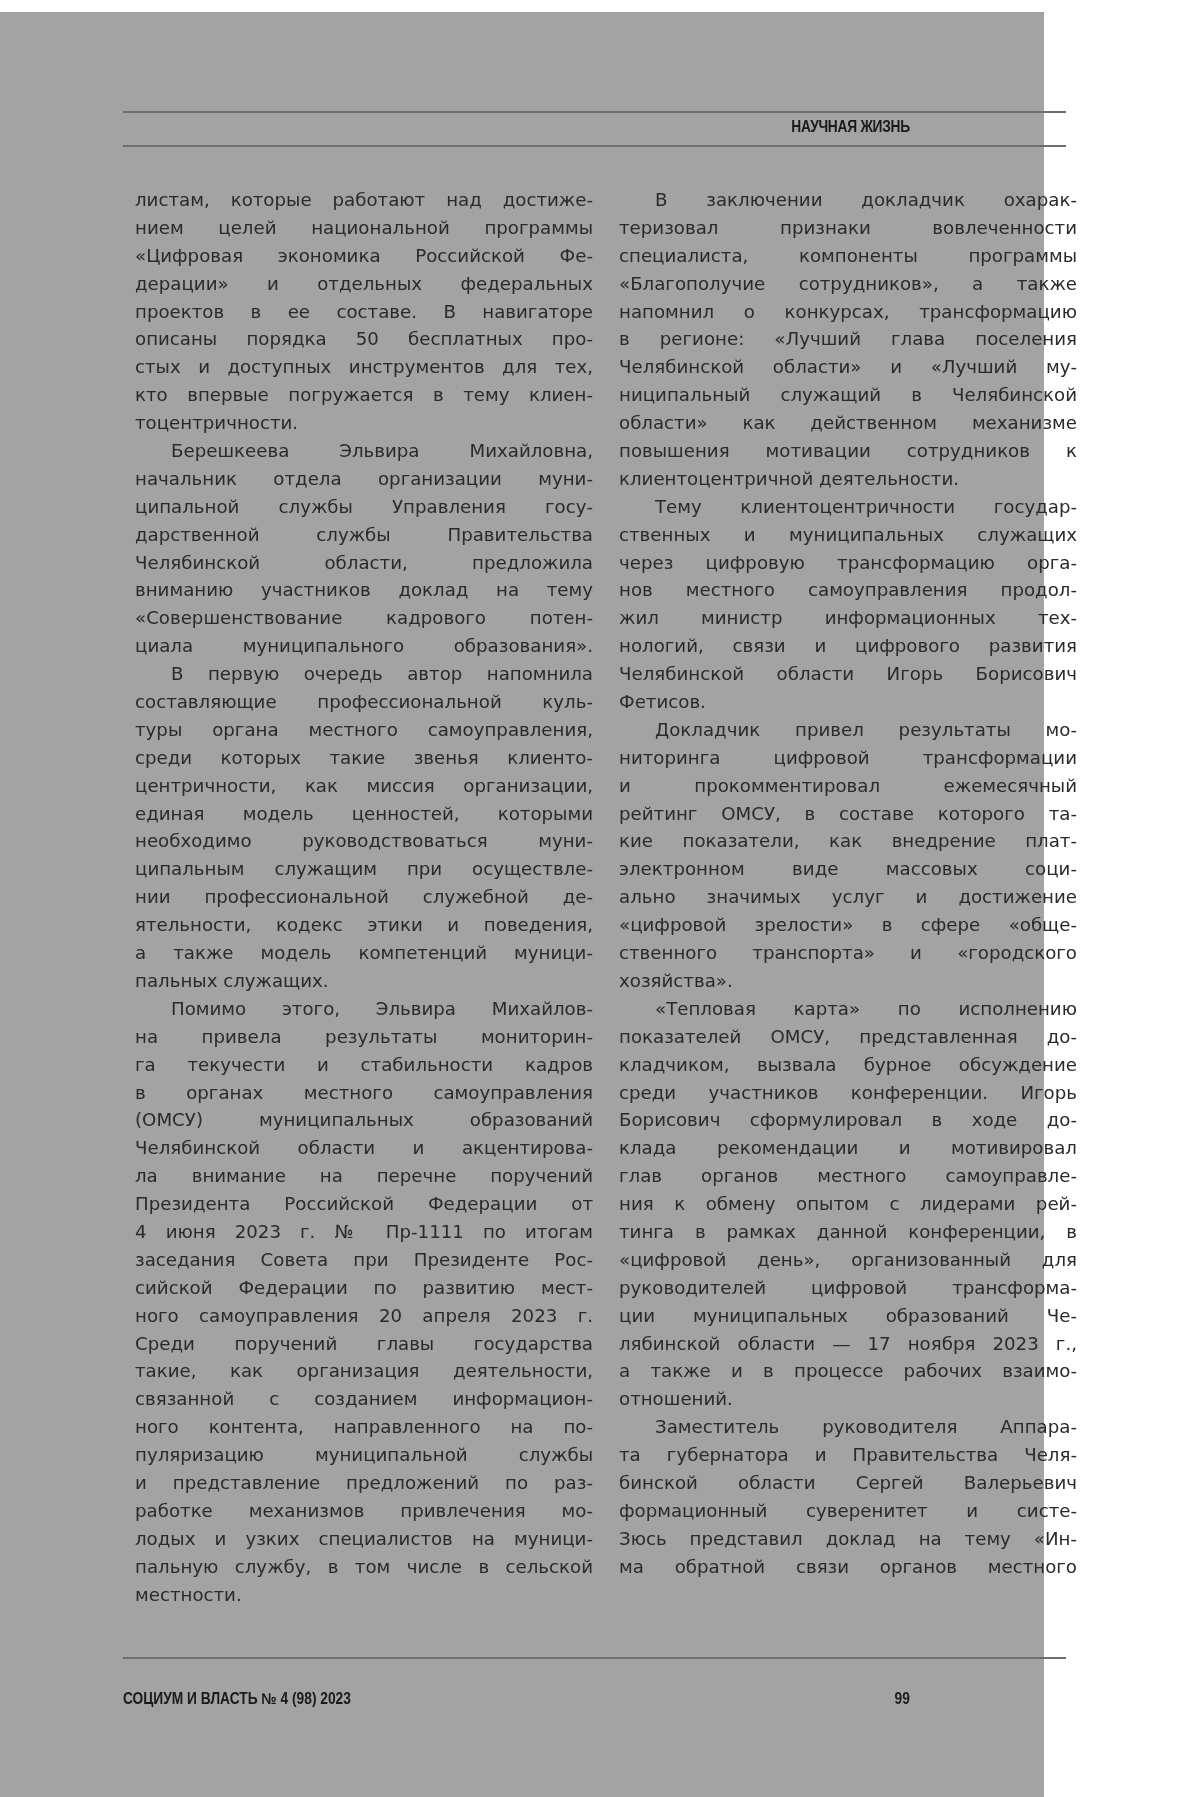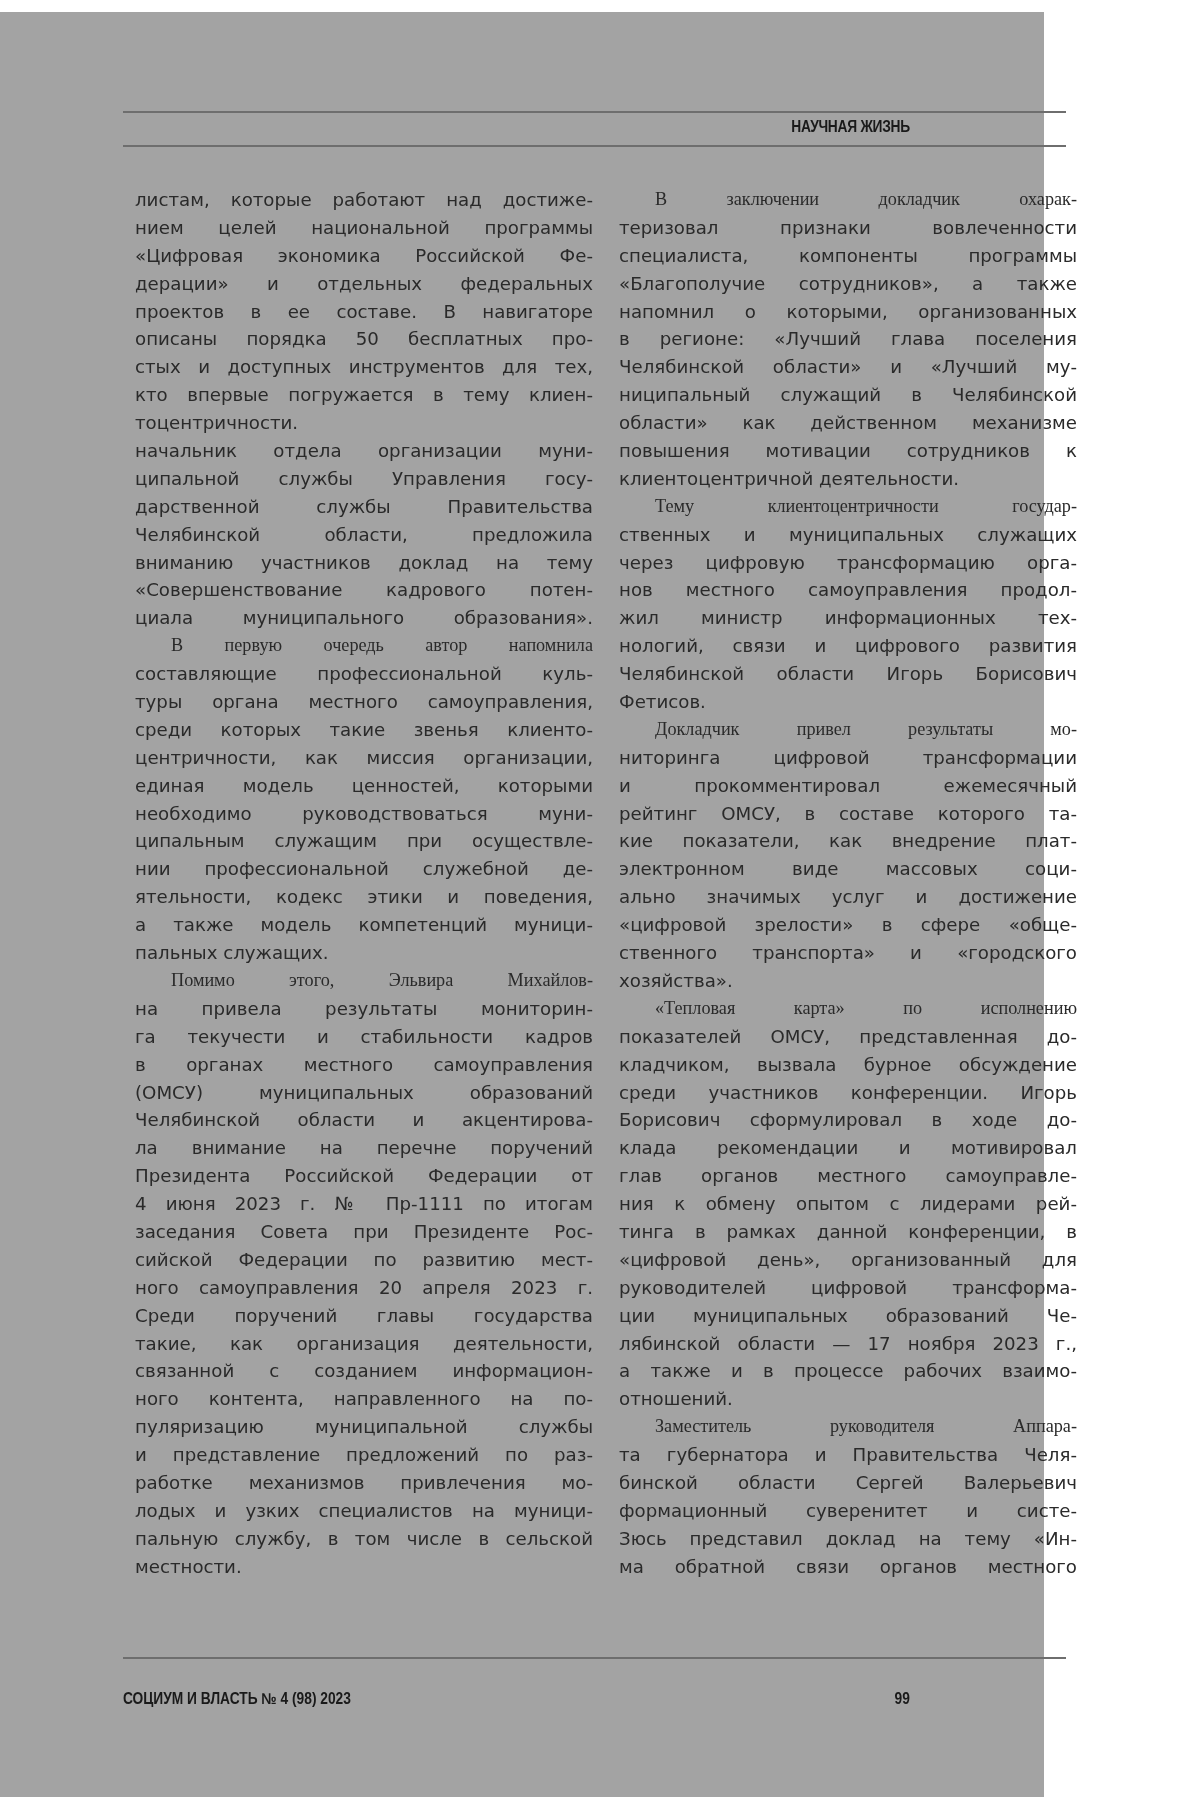--- a/index.html
+++ b/index.html
@@ -32,40 +32,41 @@
     font-family: "DejaVu Sans", sans-serif; font-size: 18.2px;
     line-height: 27.9px; color: #2a2a2a;
   }
   .column.left { left: 135px; }
   .column.right { left: 619px; }
   .line {
     display: block; white-space: nowrap; text-align: justify;
     text-align-last: justify; height: 27.9px; overflow: visible;
   }
   .line.last { text-align-last: left; }
-  .line.indent { padding-left: 36px; font-family: Liberation Serif, serif; }
+  .line.indent { padding-left: 36px; }
 </style>
 </head>
 <body>
 
 <div class="page">
   <div class="rule top1"></div>
   <div class="running-head">НАУЧНАЯ ЖИЗНЬ</div>
   <div class="rule top2"></div>
 
   <div class="column left">
     <span class="line">листам, которые работают над достиже-</span>
     <span class="line">нием целей национальной программы</span>
     <span class="line">«Цифровая экономика Российской Фе-</span>
     <span class="line">дерации» и отдельных федеральных</span>
     <span class="line">проектов в ее составе. В навигаторе</span>
     <span class="line">описаны порядка 50 бесплатных про-</span>
     <span class="line">стых и доступных инструментов для тех,</span>
     <span class="line">кто впервые погружается в тему клиен-</span>
     <span class="line last">тоцентричности.</span>
+    <span class="line indent">Берешкеева Эльвира Михайловна,</span>
     <span class="line">начальник отдела организации муни-</span>
     <span class="line">ципальной службы Управления госу-</span>
     <span class="line">дарственной службы Правительства</span>
     <span class="line">Челябинской области, предложила</span>
     <span class="line">вниманию участников доклад на тему</span>
     <span class="line">«Совершенствование кадрового потен-</span>
     <span class="line">циала муниципального образования».</span>
     <span class="line indent">В первую очередь автор напомнила</span>
     <span class="line">составляющие профессиональной куль-</span>
     <span class="line">туры органа местного самоуправления,</span>
@@ -100,21 +101,21 @@
     <span class="line">лодых и узких специалистов на муници-</span>
     <span class="line">пальную службу, в том числе в сельской</span>
     <span class="line last">местности.</span>
   </div>
 
   <div class="column right">
     <span class="line indent">В заключении докладчик охарак-</span>
     <span class="line">теризовал признаки вовлеченности</span>
     <span class="line">специалиста, компоненты программы</span>
     <span class="line">«Благополучие сотрудников», а также</span>
-    <span class="line">напомнил о которыми, организованных</span>
+    <span class="line">напомнил о конкурсах, трансформацию</span>
     <span class="line">в регионе: «Лучший глава поселения</span>
     <span class="line">Челябинской области» и «Лучший му-</span>
     <span class="line">ниципальный служащий в Челябинской</span>
     <span class="line">области» как действенном механизме</span>
     <span class="line">повышения мотивации сотрудников к</span>
     <span class="line last">клиентоцентричной деятельности.</span>
     <span class="line indent">Тему клиентоцентричности государ-</span>
     <span class="line">ственных и муниципальных служащих</span>
     <span class="line">через цифровую трансформацию орга-</span>
     <span class="line">нов местного самоуправления продол-</span>

